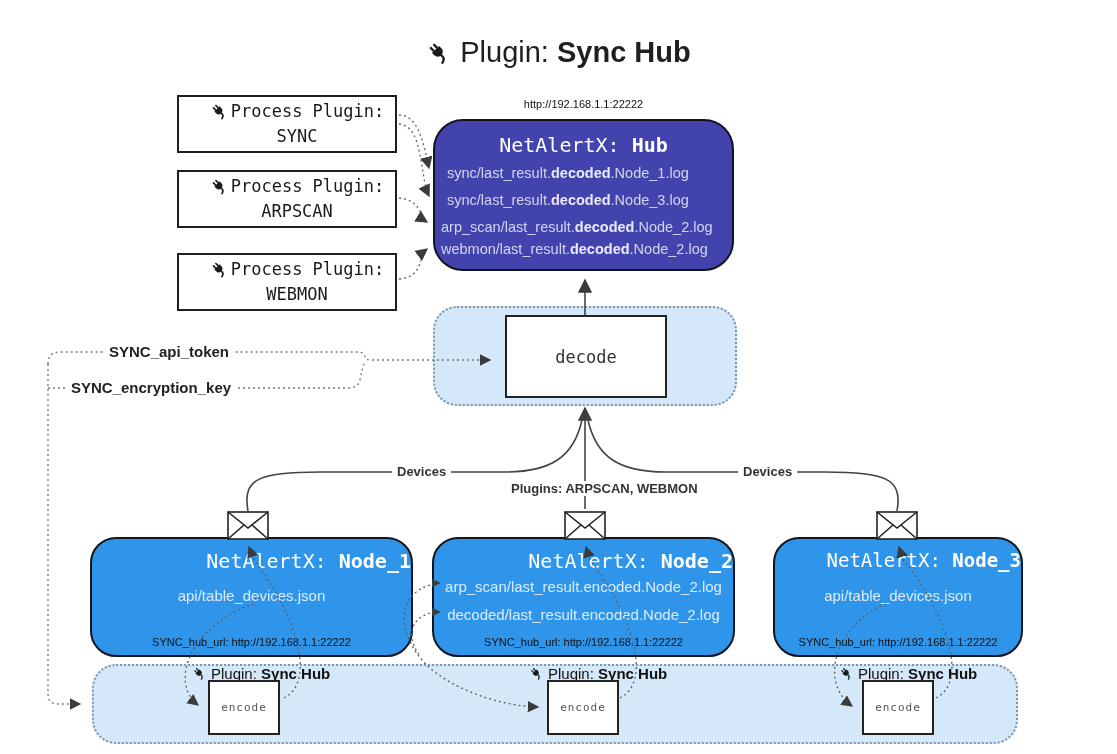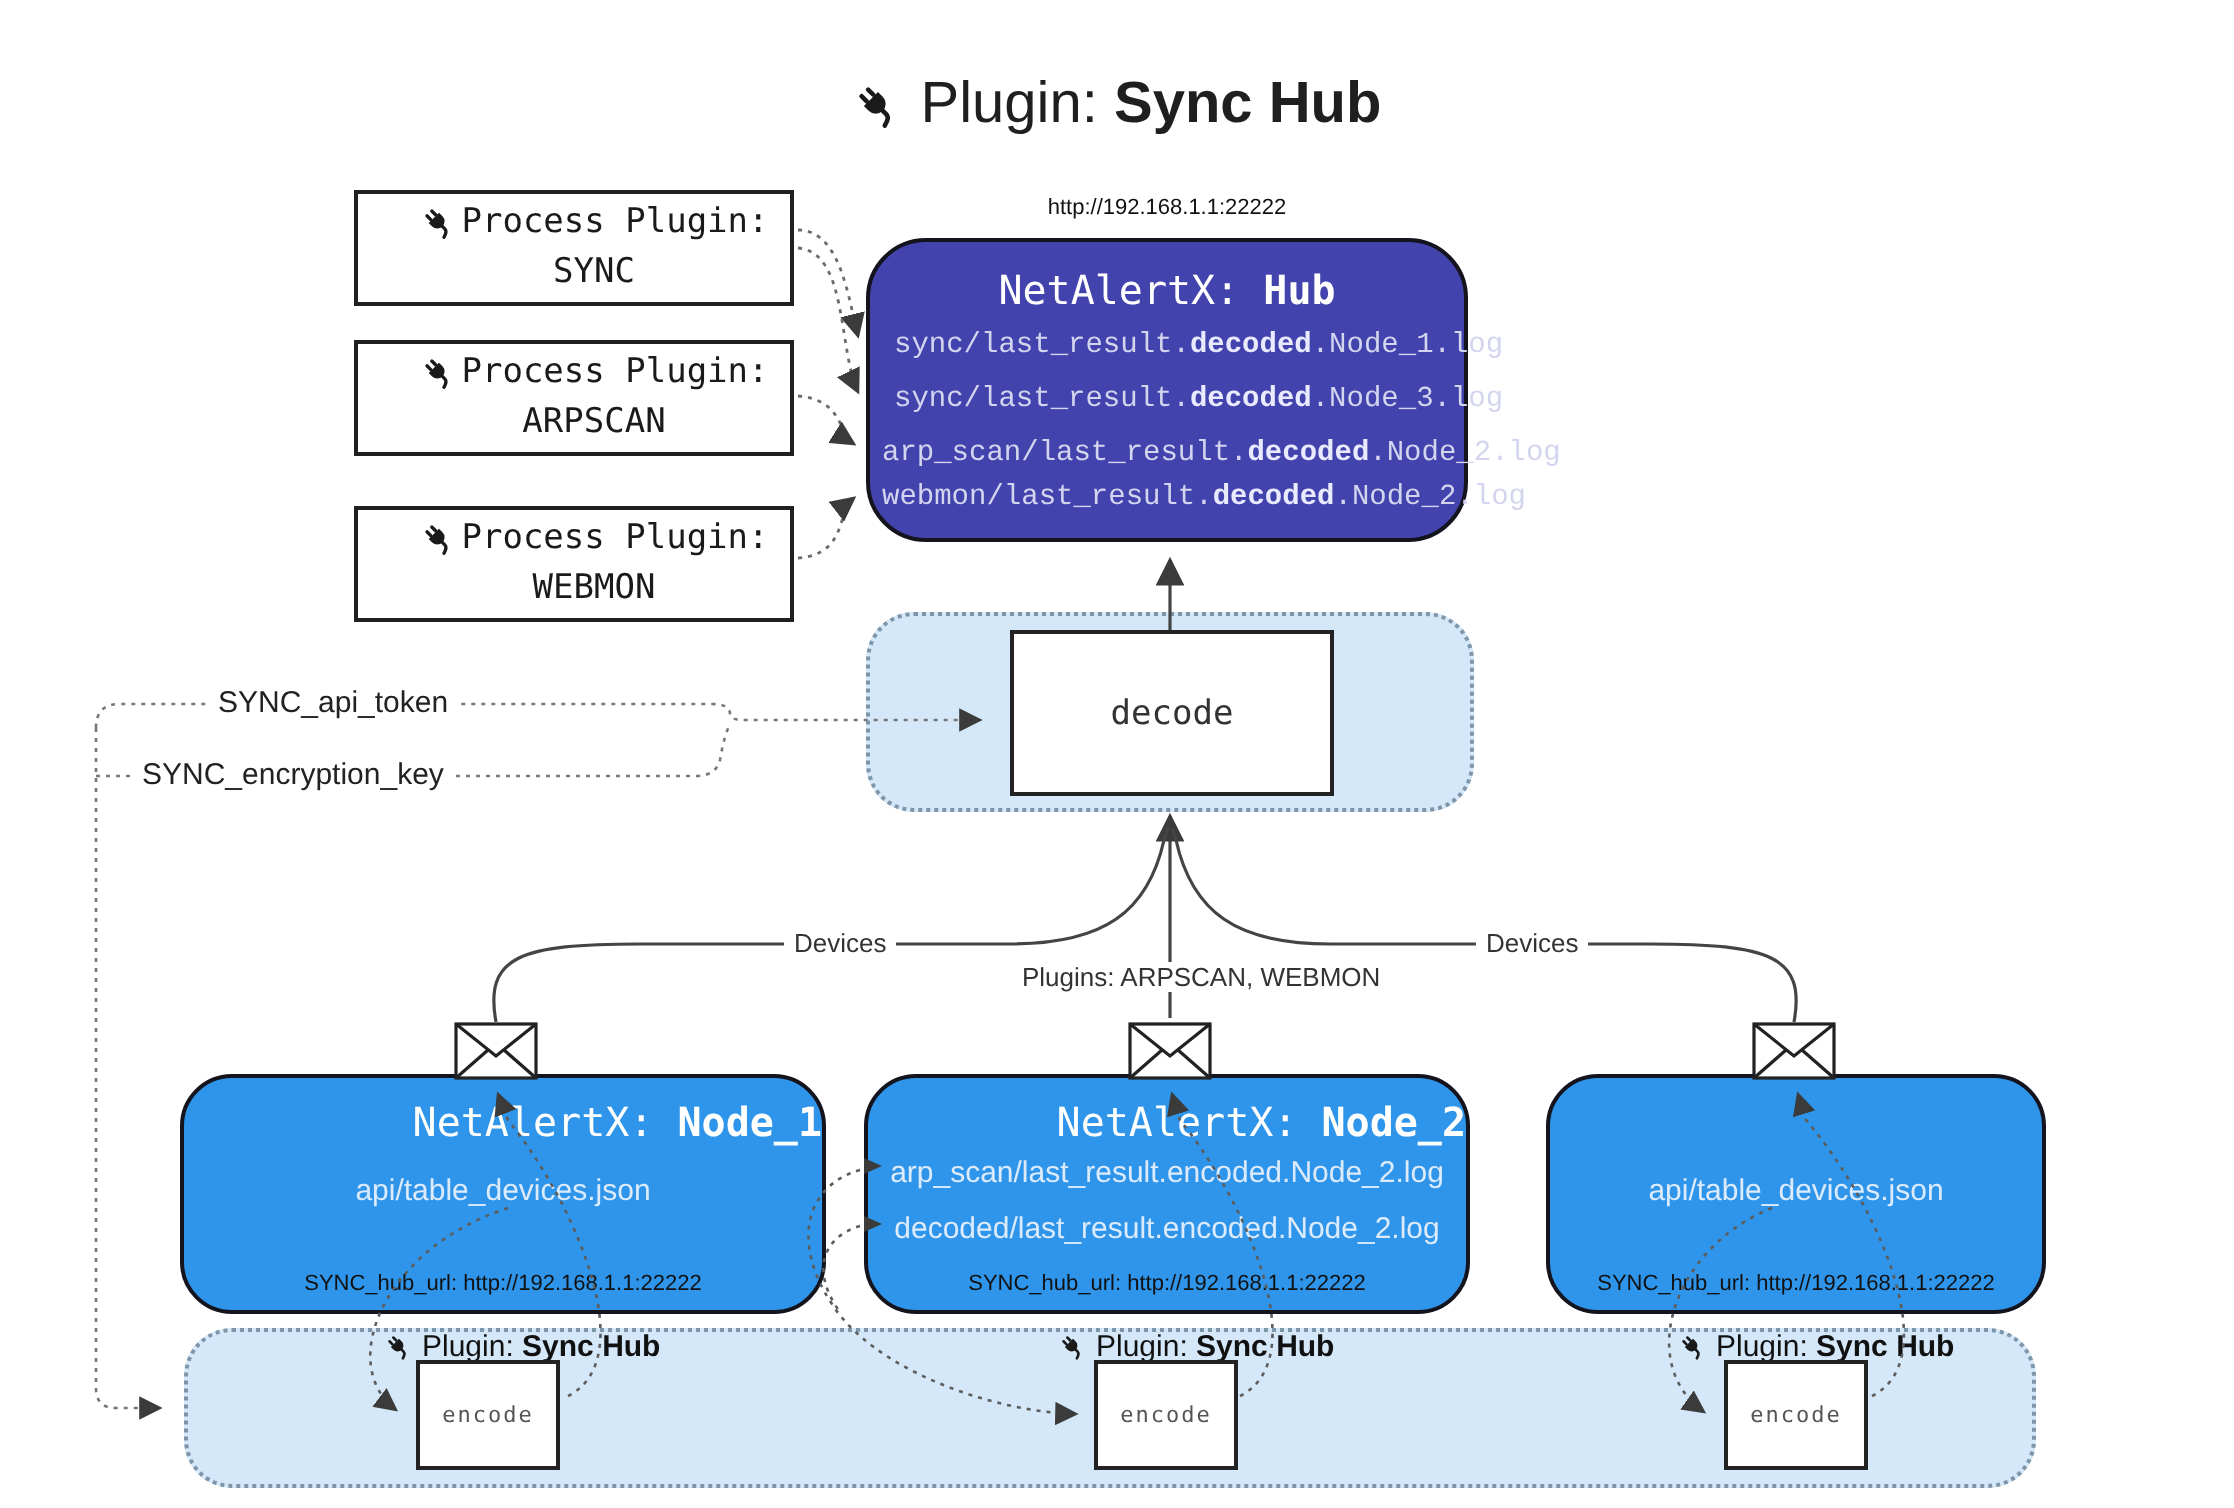--- a/index.html
+++ b/index.html
@@ -18,31 +18,31 @@
         display:flex;flex-direction:column;justify-content:center;align-items:center;
         font-family:"DejaVu Sans Mono", monospace;font-size:17px;line-height:1.45;box-sizing:border-box;padding-left:20px;}
   .pbox .row{display:flex;align-items:center;gap:2px;}
   
   .huburl{top:78px;left:433px;width:301px;text-align:center;font-size:11px;color:#111;}
   .hub{left:433px;top:99px;width:301px;height:152px;background:#4343ae;border:2px solid #14141e;
        border-radius:30px;box-sizing:border-box;}
   .hub .htitle{position:absolute;top:12px;left:0;width:100%;text-align:center;color:#fff;
        font-family:"DejaVu Sans Mono", monospace;font-size:20px;}
   .hub .htitle b{font-weight:700;}
-  .hubline{position:absolute;left:12px;width:285px;font-size:14.5px;color:#d3d5ef;white-space:nowrap;font-family:Liberation Mono, monospace;}
+  .hubline{position:absolute;left:12px;width:285px;font-size:14.5px;color:#d3d5ef;white-space:nowrap;}
   .hubline b{font-weight:700;color:#e9eafd;}
   
   .panel{background:#d5e8fa;border:2px dotted #7d96aa;border-radius:24px;box-sizing:border-box;}
   .decode-panel{left:433px;top:286px;width:304px;height:100px;}
   .wbox{background:#fff;border:2px solid #222;box-sizing:border-box;display:flex;align-items:center;
         justify-content:center;font-family:"DejaVu Sans Mono", monospace;text-align:right;}
   .decode-box{left:505px;top:295px;width:162px;height:83px;font-size:17px;color:#333;}
   .encode-box{width:72px;height:55px;top:660px;font-size:11px;color:#555;letter-spacing:1px;}
   
-  .mask{background:#fff;padding:0 5px;white-space:nowrap;}
+  .mask{background:#fff;padding:0 5px;white-space:nowrap;font-weight:bold;}
   .tok{font-size:15px;color:#222;}
   .edge-label{font-size:13px;color:#333;}
   
   .node{top:517px;height:120px;background:#2e95ea;border:2px solid #14141e;border-radius:26px;box-sizing:border-box;}
   .node .ntitle{position:absolute;top:10px;left:0;width:100%;text-align:right;color:#fff;
         font-family:"DejaVu Sans Mono", monospace;font-size:20px;white-space:nowrap;}
   .node .ntitle b{font-weight:700;}
   .nfile{position:absolute;left:0;width:100%;text-align:center;font-size:15px;color:#dcebfc;white-space:nowrap;}
   .nfooter{position:absolute;left:0;bottom:7px;width:100%;text-align:center;font-size:11px;color:#111;white-space:nowrap;}
   
@@ -125,20 +125,21 @@
     <div class="nfile" style="top:48px">api/table_devices.json</div>
     <div class="nfooter">SYNC_hub_url: http://192.168.1.1:22222</div>
   </div>
   <div class="abs node z1" style="left:432px;width:303px">
     <div class="ntitle"><span>NetAlertX: </span><b>Node_2</b></div>
     <div class="nfile" style="top:39px">arp_scan/last_result.encoded.Node_2.log</div>
     <div class="nfile" style="top:67px">decoded/last_result.encoded.Node_2.log</div>
     <div class="nfooter">SYNC_hub_url: http://192.168.1.1:22222</div>
   </div>
   <div class="abs node z1" style="left:773px;width:250px">
+    <div class="ntitle" style="font-size:19px"><span>NetAlertX: </span><b>Node_3</b></div>
     <div class="nfile" style="top:48px">api/table_devices.json</div>
     <div class="nfooter">SYNC_hub_url: http://192.168.1.1:22222</div>
   </div>
 
   <div class="abs panel bar z1"></div>
   <div class="abs bar-label z1" style="left:192px">
     <svg class="plug xs">
         <use href="#plug-sym"></use>
       </svg>
     <span><span>Plugin: </span><b>Sync Hub</b></span>

